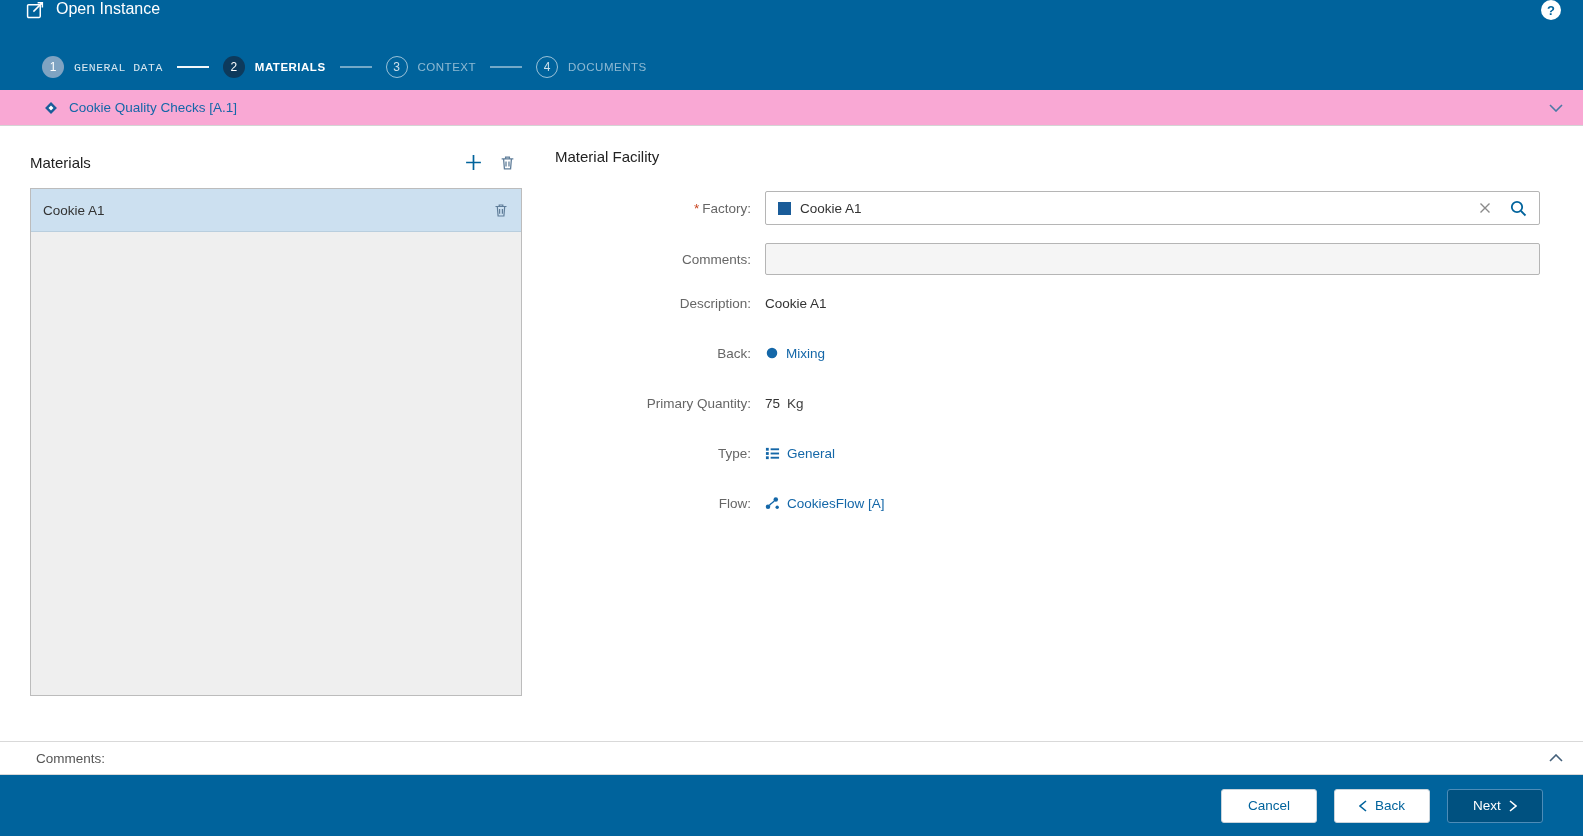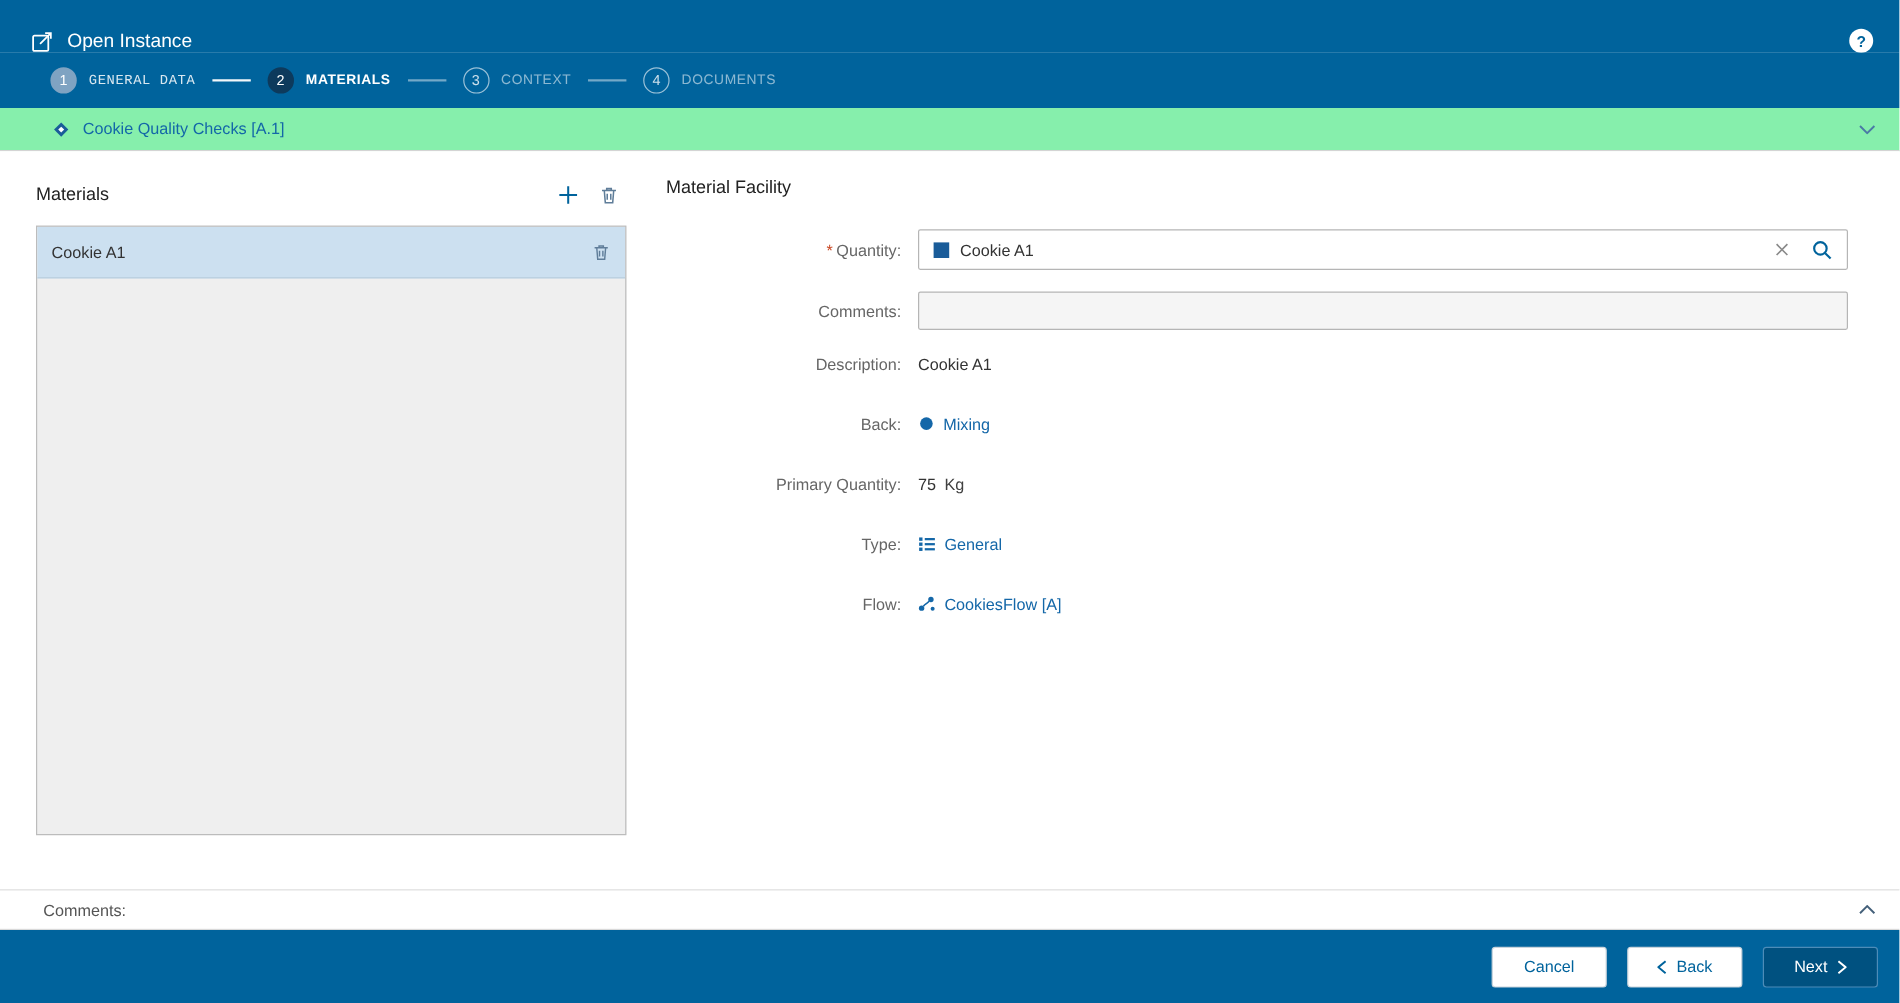--- a/index.html
+++ b/index.html
@@ -5,21 +5,21 @@
   * { margin:0; padding:0; box-sizing:border-box; }
   html,body { width:1583px; height:836px; }
   body {
     font-family:"Liberation Sans", sans-serif;
     background:#ffffff; color:#333; overflow:hidden;
     font-size:13.5px;
   }
   .page { width:1583px; height:836px; display:flex; flex-direction:column; }
 
   
-  .titlebar { height:44px; background:#00639C; display:flex; align-items:flex-end; padding:0 22px 0 26px; flex:none; }
+  .titlebar { height:44px; background:#00639C; display:flex; align-items:flex-start; padding:0 22px 0 26px; flex:none; }
   .app-icon { width:19px; height:19px; margin-right:11px; display:flex; align-items:center; }
   .titlebar-title { color:#fff; font-size:16px; }
   .help-circle { margin-left:auto; width:20px; height:20px; border-radius:50%; background:#fff; color:#00639C;
     display:flex; align-items:center; justify-content:center; font-size:13px; font-weight:bold; cursor:pointer; }
 
   
   .wizardbar { height:46px; background:#00639C; display:flex; align-items:center; padding-left:42px; flex:none; }
   .step { display:flex; align-items:center; cursor:pointer; }
   .step-circle { width:22px; height:22px; border-radius:50%; display:flex; align-items:center; justify-content:center;
     font-size:12px; margin-right:10px; flex:none; }
@@ -27,21 +27,21 @@
   .step.done .step-circle { background:#7fa3c2; color:#fff; }
   .step.done .step-label { color:rgba(255,255,255,.85);font-family:Liberation Mono, monospace; }
   .step.active .step-circle { background:#0d3a5c; color:#fff; }
   .step.active .step-label { color:#fff; font-weight:bold; }
   .step.upcoming .step-circle { background:transparent; border:1px solid rgba(255,255,255,.6); color:rgba(255,255,255,.8); }
   .step.upcoming .step-label { color:rgba(255,255,255,.55); }
   .connector { width:32px; border-top:2px solid rgba(255,255,255,.45); margin:0 14px; }
   .connector.bright { border-top-color:rgba(255,255,255,.95); }
 
   
-  .breadcrumb { height:36px; background:#86efac; border-bottom:1px solid #d4d4d4; display:flex; align-items:center;
+  .breadcrumb { height:36px; background:#f9a8d4; border-bottom:1px solid #d4d4d4; display:flex; align-items:center;
     padding:0 20px 0 44px; flex:none; }
   .diamond-icon { display:flex; margin-right:11px; }
   .breadcrumb-label { color:#1467A8; font-size:13.5px; cursor:pointer; }
   .breadcrumb-chevron { margin-left:auto; display:flex; cursor:pointer; }
 
   
   .content { flex:1; position:relative; background:#fff; }
 
   .left-panel { position:absolute; left:30px; top:18px; width:492px; }
   .left-header { display:flex; align-items:center; height:36px; padding-right:6px; }
@@ -75,21 +75,21 @@
   .unit { color:#404040; }
 
   
   .comments-bar { height:34px; border-top:1px solid #d9d9d9; border-bottom:1px solid #d9d9d9; background:#fff;
     display:flex; align-items:center; padding:0 20px 0 36px; flex:none; }
   .comments-label { color:#555; }
   .comments-chevron { margin-left:auto; display:flex; cursor:pointer; }
 
   
   .footer { height:61px; background:#00639C; display:flex; align-items:center; justify-content:flex-end;
-    padding-right:18px; gap:17px; flex:none; }
+    padding-right:40px; gap:17px; flex:none; }
   .btn { height:34px; min-width:96px; border-radius:3px; font-size:13.5px; display:flex; align-items:center;
     justify-content:center; padding:0 18px; cursor:pointer; gap:8px; }
   .btn-secondary { background:#fff; color:#00639C; border:1px solid #c9d4dc; }
   .btn-primary { background:#005180; color:#fff; border:1px solid #4d8cb8; }
 </style>
 </head>
 <body>
 
 <div class="page">
 
@@ -168,21 +168,21 @@
           </span>
         </div>
       </div>
     </div>
 
     <div class="right-panel">
       <div class="details-title">Material Facility</div>
 
       <div class="form-row">
         <div class="form-label">
-          <span class="required-star">*</span><span>Quantity:</span>
+          <span class="required-star">*</span><span>Factory:</span>
         </div>
         <div class="field">
           <span class="mat-square"></span>
           <span class="field-text">Cookie A1</span>
           <span class="field-clear">
             <svg viewBox="0 0 12 12" width="12" height="12" fill="none" stroke="#8a8a8a" stroke-width="1.4">
               <path d="M1.5 1.5 L10.5 10.5 M10.5 1.5 L1.5 10.5"></path>
             </svg>
           </span>
           <span class="field-search">

